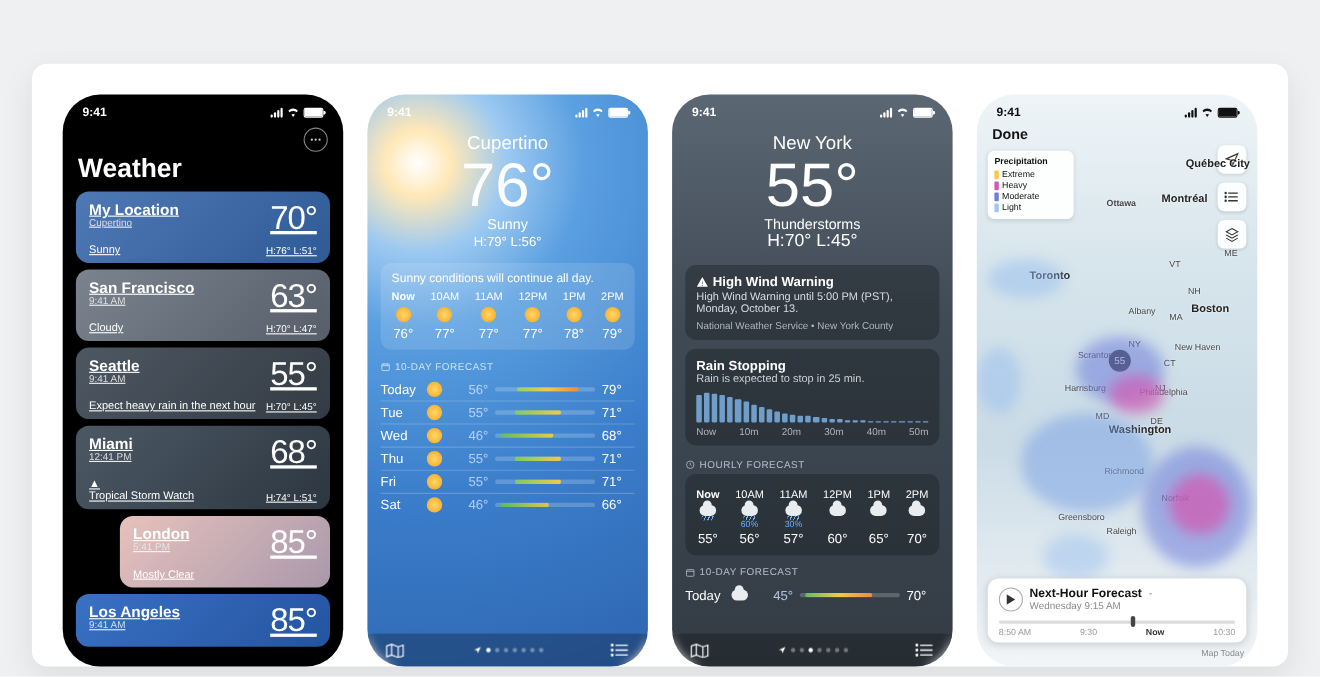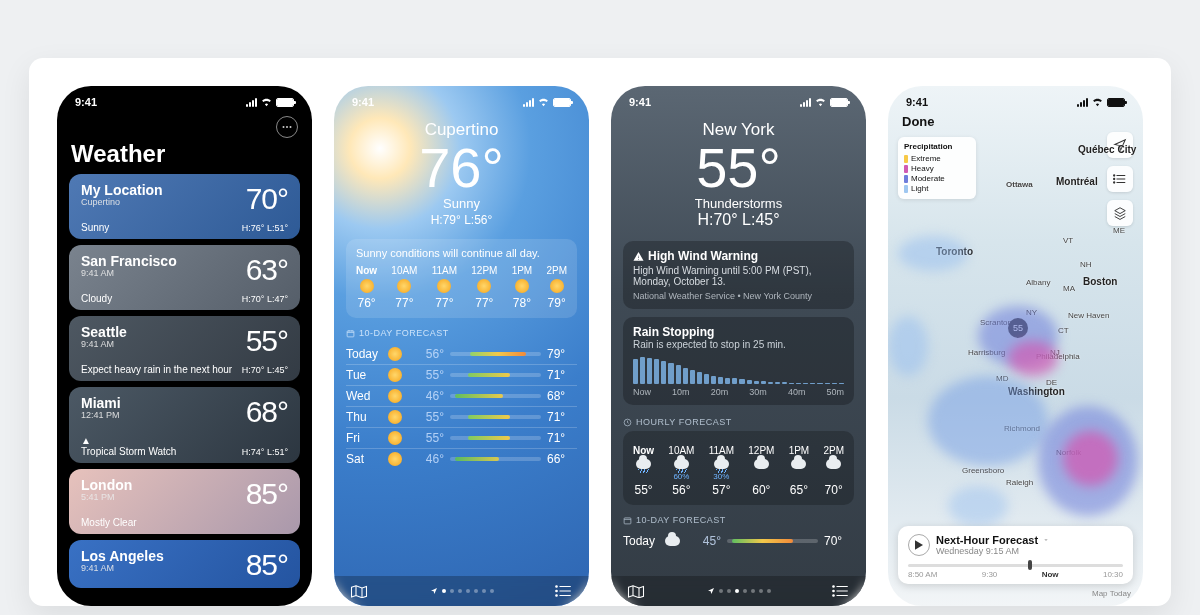--- a/index.html
+++ b/index.html
@@ -18,21 +18,21 @@
 
   
   .p1 { background:#000; }
   .p1 .topdots { display:flex; justify-content:flex-end; padding: 6px 14px 0 0;}
   .dotbtn { width:22px;height:22px;border:1.3px solid #888;border-radius:50%;display:flex;align-items:center;justify-content:center;color:#ccc;}
   .p1 h1 { font-size:24px; font-weight:700; padding: 2px 14px 6px;}
   .search { margin: 0 12px 8px; background:#1c1c1e; border-radius:8px; display:flex; align-items:center; padding:6px 8px; gap:6px;}
   .search input{ background:transparent;border:0;color:#8e8e93;font-size:12px;flex:1;outline:none;}
   .search .mic{color:#8e8e93}
   .cards { display:flex; flex-direction:column; gap:6px; padding: 0 12px;}
-  .card { border-radius:12px; padding:8px 12px 6px; position:relative; background-size:cover; background-position:center; }
+  .card { border-radius:12px; padding:8px 12px 6px; position:relative; background-size:cover; background-position:center;text-decoration:underline; }
   .card .row{display:flex;justify-content:space-between;align-items:flex-start;}
   .card .city{font-size:14px;font-weight:600;}
   .card .sub{font-size:9px;color:#eaeaea;opacity:.9;margin-top:-1px;}
   .card .temp{font-size:30px;font-weight:300;letter-spacing:-1px;}
   .card .row2{display:flex;justify-content:space-between;align-items:flex-end;margin-top:6px;}
   .card .cond{font-size:10px;}
   .card .hilo{font-size:9px;}
 
   
   .p2 { background: radial-gradient(circle at 18% 12%, #fff, #ffe8b8 6%, #9cc9f1 16%, #5a9fe0 30%, #3b7ecb 60%, #2e65b1);}
@@ -186,21 +186,21 @@
               <div class="city">Miami</div>
               <div class="sub">12:41 PM</div>
             </div>
             <div class="temp">68°</div>
           </div>
   <div class="row2">
             <div class="cond"><span>▲</span><br>Tropical Storm Watch</div>
             <div class="hilo">H:74° L:51°</div>
           </div>
         </div>
-        <div class="card" style="background: linear-gradient(135deg, rgb(231, 194, 188), rgb(169, 152, 171));">
+        <div class="card" style="background: linear-gradient(135deg, rgb(231, 194, 188), rgb(169, 152, 171)); margin-left: 40px;">
           <div class="row">
             <div>
               <div class="city">London</div>
               <div class="sub">5:41 PM</div>
             </div>
             <div class="temp">85°</div>
           </div>
   <div class="row2">
             <div class="cond">Mostly Clear</div>
             <div class="hilo"></div>

